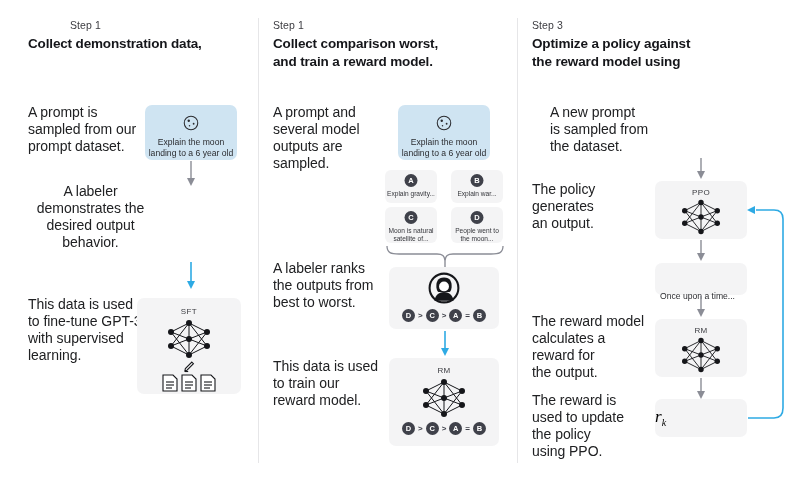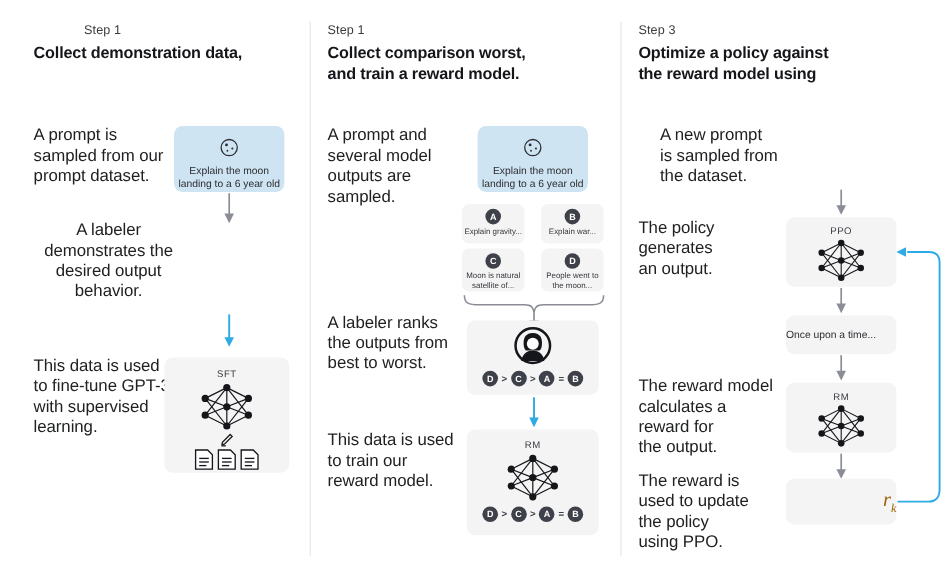--- a/index.html
+++ b/index.html
@@ -44,26 +44,26 @@
   .card.blue{background:#cfe4f2;}
   .card-cap{
     position:absolute;left:0;right:0;text-align:center;
     font-size:8.6px;line-height:11px;color:#2b2c30;
   }
   .card-title{
     position:absolute;left:0;right:0;text-align:center;
     font-size:8px;color:#3a3b40;letter-spacing:.4px;
   }
   .card-oneline{
-    position:absolute;left:0;right:12px;text-align:left;
-    font-size:8.6px;color:#2b2c30;
+    position:absolute;left:0;right:12px;text-align:right;
+    font-size:8.6px;color:#2b2c30;margin-top:17px;
   }
   .rk{
-    position:absolute;left:0;right:0;text-align:right;
-    font-family:"Liberation Serif", serif;font-style:italic;font-size:17px;color:#a16207;
+    position:absolute;left:0;right:0;text-align:left;
+    font-family:"Liberation Serif", serif;font-style:italic;font-size:17px;color:#000000;
   }
   .rk sub{font-size:10px;font-style:italic;}
 
   
   .arrow{position:absolute;}
 
   
   .opt{
     position:absolute;border-radius:6px;background:#f4f4f5;box-sizing:border-box;
   }

